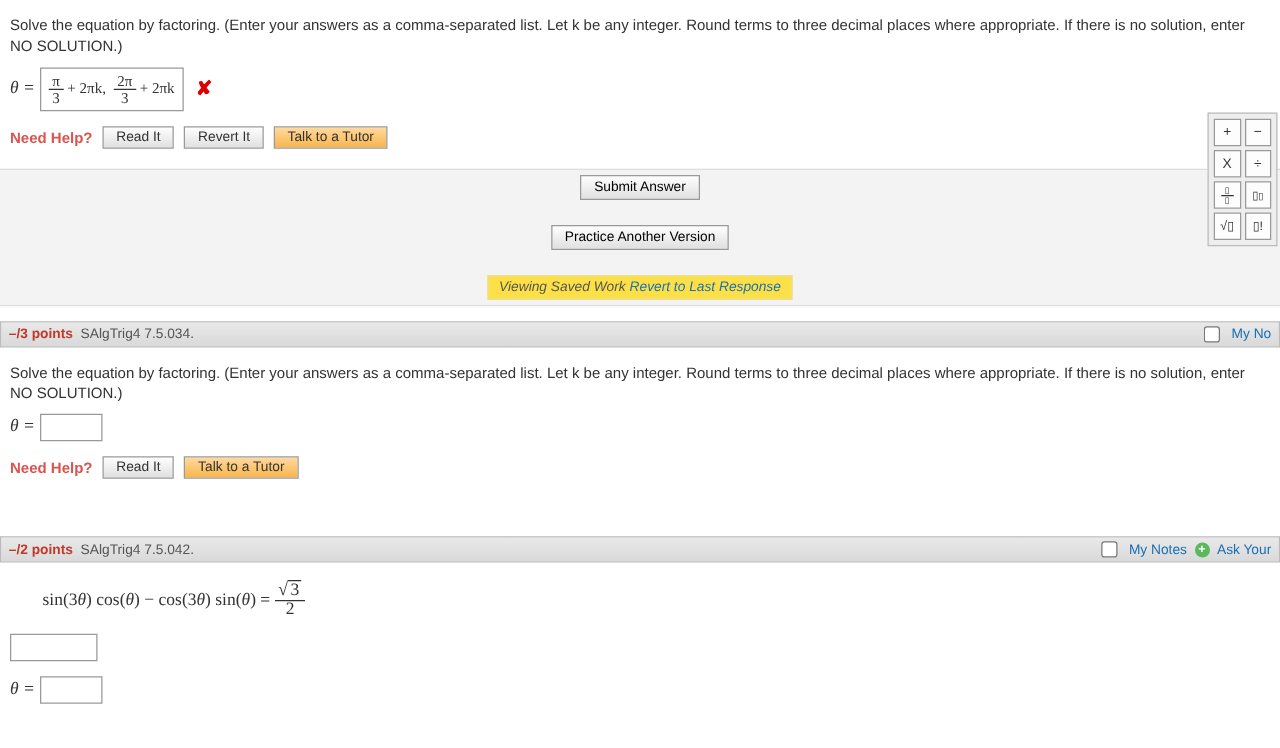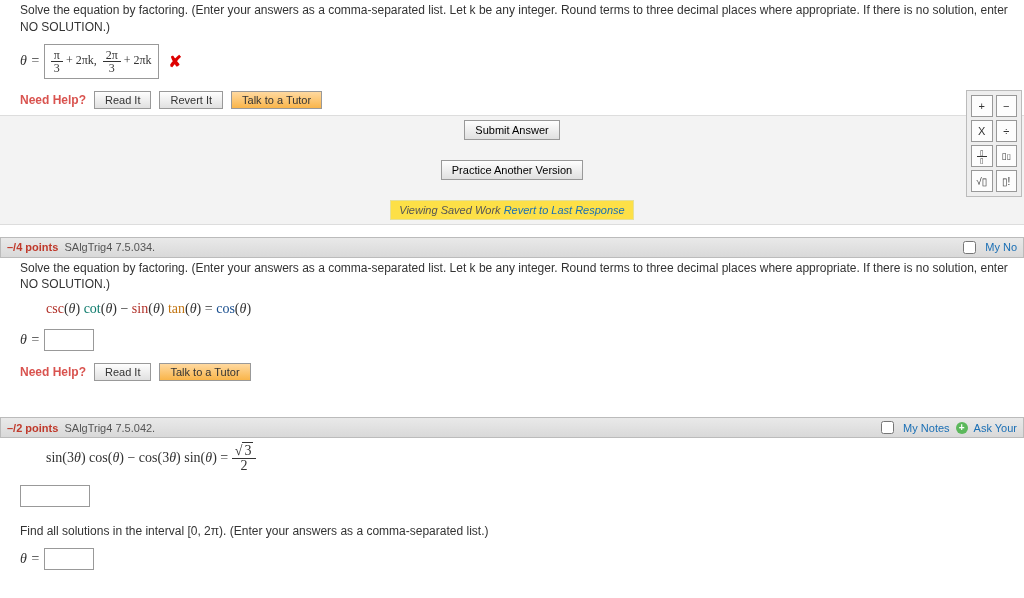--- a/index.html
+++ b/index.html
@@ -1,17 +1,17 @@
 <!DOCTYPE html>
 <html><head>
 <meta charset="utf-8">
 <style>
   * { box-sizing: border-box; margin: 0; padding: 0; }
   body { font-family: Arial, sans-serif; font-size: 12px; color: #333; background: #fff; width: 1024px; }
-  .section { padding: 0 4px; margin-left: 12px; }
+  .section { padding: 10px 4px; }
   .question-text { padding: 2px 4px; line-height: 1.4; }
   .equation { padding: 6px 30px; font-family: 'Times New Roman', serif; font-size: 14px; }
   .answer-row { display: flex; align-items: center; padding: 6px 4px; gap: 4px; }
   .theta { font-family: 'Times New Roman', serif; font-style: italic; font-size: 14px; }
   .answer-box { border: 1px solid #999; background: #fff; padding: 4px 6px; min-width: 50px; min-height: 22px; display: inline-block; font-family: 'Times New Roman', serif; }
   .frac { display: inline-flex; flex-direction: column; align-items: center; vertical-align: middle; line-height: 1; }
   .frac .num { border-bottom: 1px solid #333; padding: 0 3px; }
   .frac .den { padding: 0 3px; }
   .x-mark { color: #d00; font-weight: bold; font-size: 16px; margin-left: 6px; }
   .help-row { padding: 6px 4px; display: flex; align-items: center; gap: 8px; }
@@ -71,34 +71,31 @@
   <button class="submit-btn">Submit Answer</button>
   <button class="submit-btn">Practice Another Version</button>
   <span class="viewing-saved">
     <span>Viewing Saved Work</span>
     <span class="revert">Revert to Last Response</span>
   </span>
 </div>
 
 <div class="q-header">
   <span>
-    <span class="pts">–/4 points</span>&nbsp;
+    <span class="pts">–/3 points</span>&nbsp;
     <span class="ref">SAlgTrig4 7.5.034.</span>
   </span>
   <span class="right-links">
     <input type="checkbox" style="">
     <span class="my-notes">My No</span>
   </span>
 </div>
 
 <div class="section">
   <div class="question-text">Solve the equation by factoring. (Enter your answers as a comma-separated list. Let k be any integer. Round terms to three decimal places where appropriate. If there is no solution, enter NO SOLUTION.)</div>
-  <div class="equation">
-    <span class="trig-red">csc</span>(<i>θ</i>) <span class="trig-teal">cot</span>(<i>θ</i>) − <span class="trig-red">sin</span>(<i>θ</i>) <span class="trig-orange">tan</span>(<i>θ</i>) = <span class="trig-blue">cos</span>(<i>θ</i>)
-  </div>
   <div class="answer-row">
     <span class="theta">θ =</span>
     <span class="answer-box"></span>
   </div>
   <div class="help-row">
     <span class="need-help">Need Help?</span>
     <button class="help-btn">Read It</button>
     <button class="help-btn orange">Talk to a Tutor</button>
   </div>
 </div>
@@ -120,21 +117,20 @@
   <div class="equation">
     sin(3<i>θ</i>) cos(<i>θ</i>) − cos(3<i>θ</i>) sin(<i>θ</i>) =
     <span class="frac">
         <span class="num">√<span class="line-sqrt">3</span></span>
         <span class="den">2</span>
       </span>
   </div>
   <div class="answer-row">
     <span class="answer-box" style="min-width:70px;"></span>
   </div>
-  <div class="question-text" style="margin-top:8px;">Find all solutions in the interval [0, 2π). (Enter your answers as a comma-separated list.)</div>
   <div class="answer-row">
     <span class="theta">θ =</span>
     <span class="answer-box"></span>
   </div>
 </div>
 
 <div class="calc-panel">
   <div class="cbtn">+</div>
   <div class="cbtn">−</div>
   <div class="cbtn">X</div>

